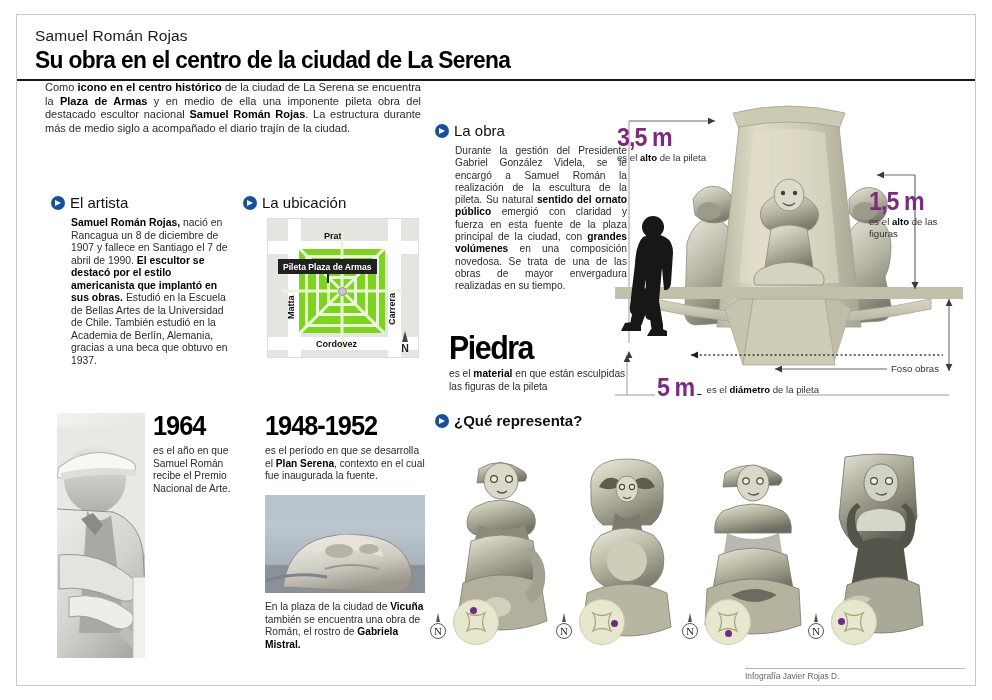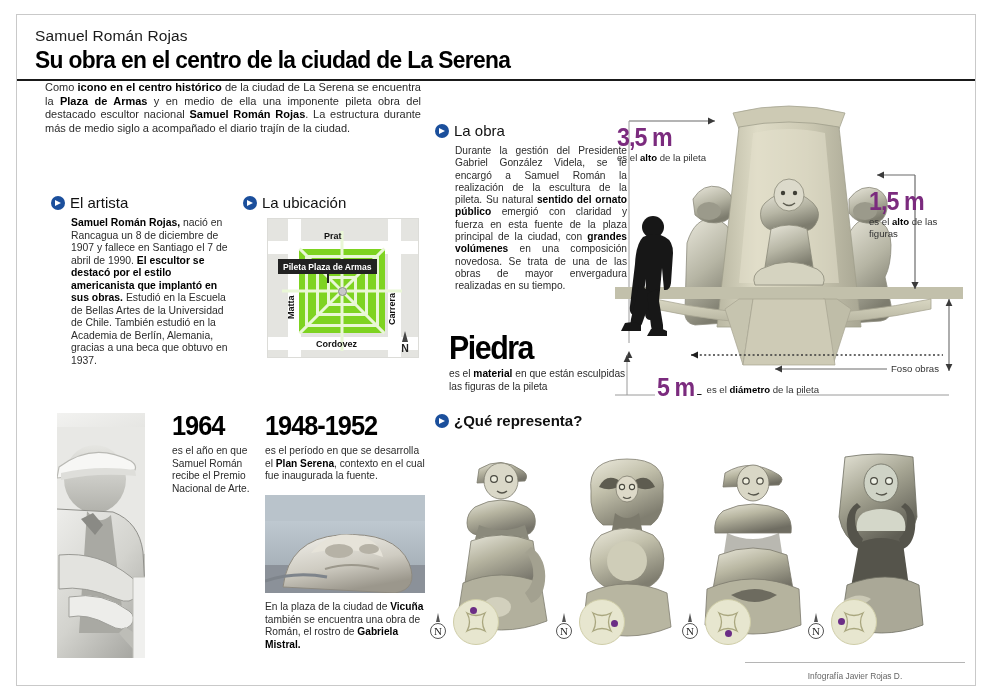--- a/index.html
+++ b/index.html
@@ -131,21 +131,21 @@
 
   
   .photo-portrait {
     position: absolute; left: 40px; top: 398px; width: 88px; height: 245px;
     background: linear-gradient(160deg,#f2f2f0 0%,#d8d8d4 35%,#9a9a96 70%,#6f6f6b 100%);
     overflow: hidden;
   }
   .pp-figure {
     position: absolute; left: -28px; top: 14px; width: 150px; height: 235px;
   }
-  .y1964 { position: absolute; left: 136px; top: 398px; width: 100px; margin-left: 19px; }
+  .y1964 { position: absolute; left: 136px; top: 398px; width: 100px; }
   .big-num {
     font-size: 27px; font-weight: 700; color: #000; letter-spacing: -1.1px;
     line-height: 1; font-family: "Liberation Sans Narrow","Liberation Sans",sans-serif;
     transform: scaleX(0.94); transform-origin: left center;
   }
   .y1964 .txt { margin-top: 5px; font-size: 10.2px; line-height: 12.6px; color: #2b2b2b; }
 
   
   .p1948 { position: absolute; left: 248px; top: 398px; width: 164px; }
   .p1948 .txt { margin-top: 5px; font-size: 10.2px; line-height: 12.6px; color: #2b2b2b; }
@@ -229,22 +229,22 @@
     border-bottom: 9px solid #555;
   }
   .mini-n .circ {
     display: block; width: 16px; height: 16px; line-height: 15px;
     border: 1px solid #555; border-radius: 50%; margin: 0 auto;
   }
 
   
   .footer {
     position: absolute; right: 10px; bottom: 4px; width: 220px;
-    border-top: 1px solid #b5b5b5; padding-top: 8px;
-    text-align: center; font-size: 8.4px; color: #666;
+    border-top: 1px solid #b5b5b5; padding-top: 2px;
+    text-align: left; font-size: 8.4px; color: #666;
   }
 </style>
 </head>
 <body>
 
 <div class="page">
  <div class="frame">
 
   <div class="hdr">
     <div class="hdr-kicker">Samuel Román Rojas</div>

